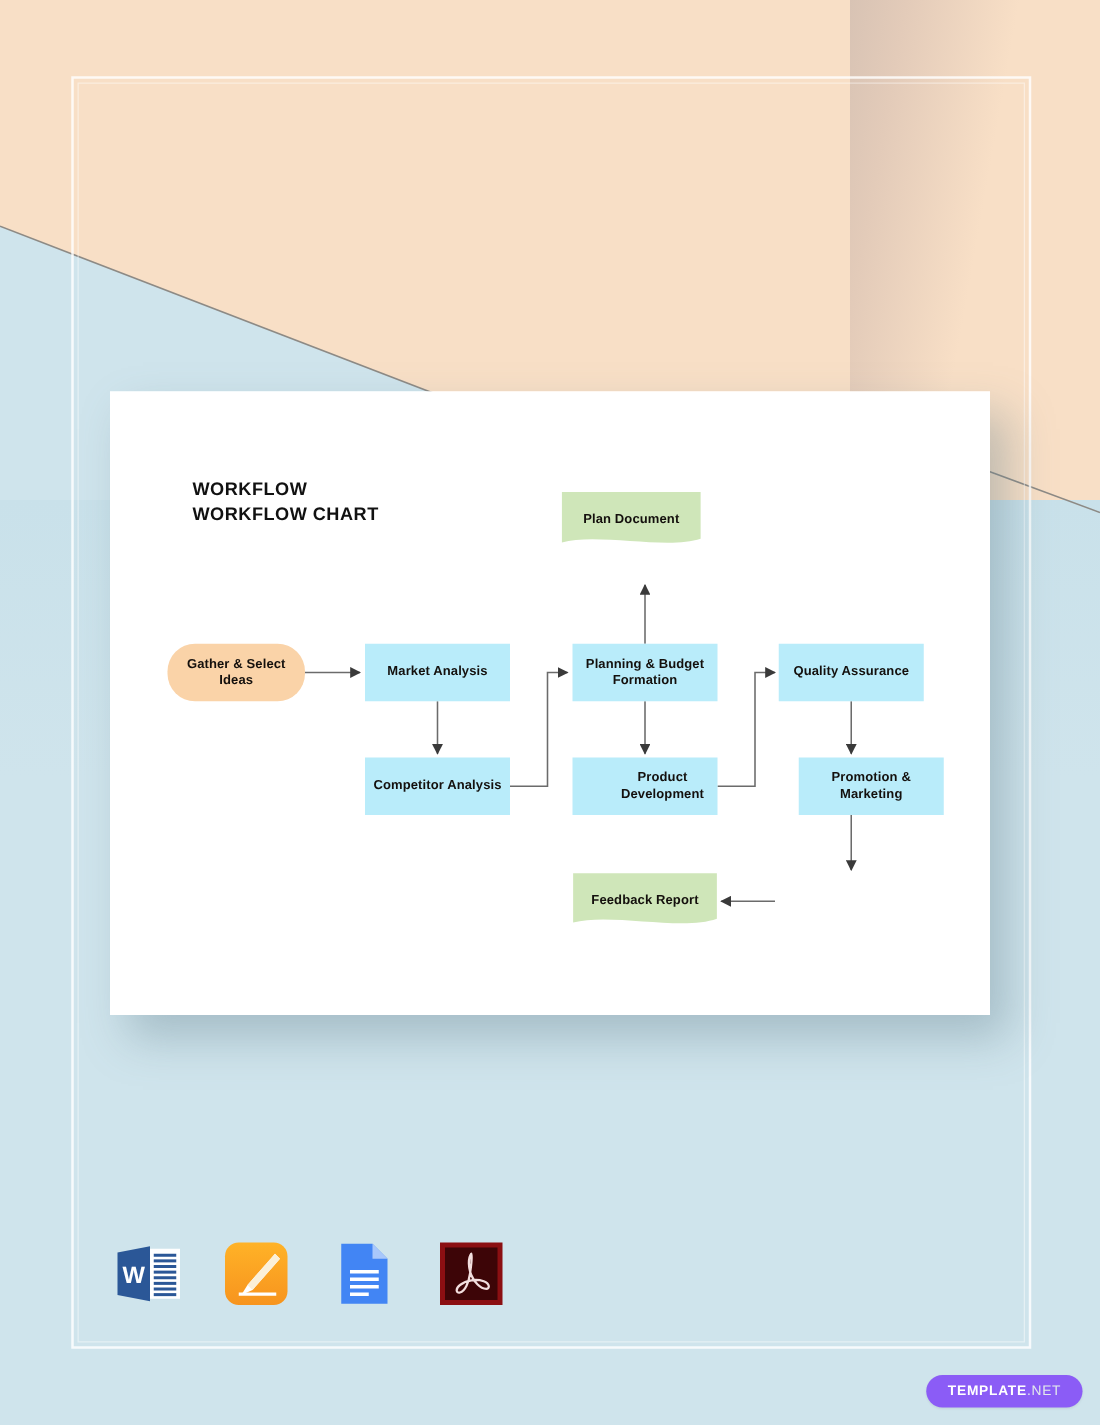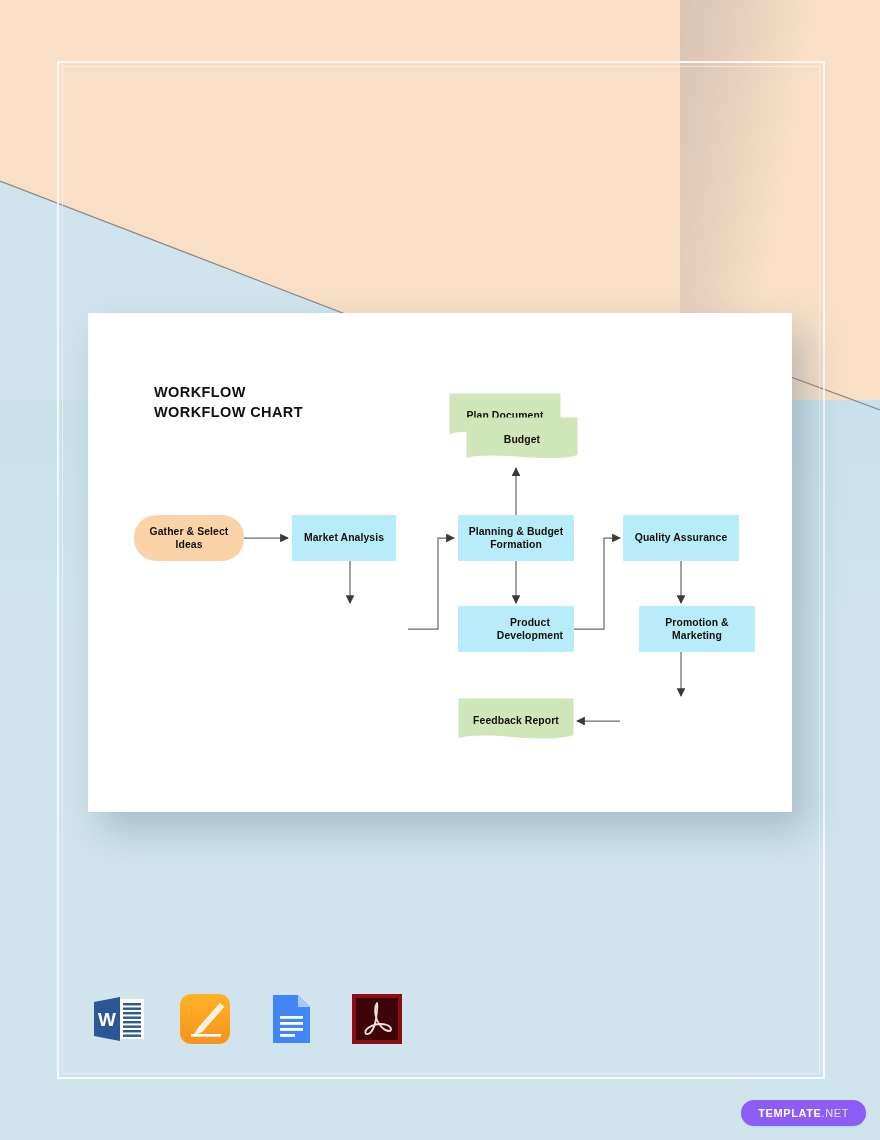--- a/index.html
+++ b/index.html
@@ -224,31 +224,26 @@
     </g>
   </svg>
 
   <div class="node node-doc" style="left:449px; top:393px; width:112px; height:46px;">
     <svg width="112" height="46" viewBox="0 0 112 46">
       <path d="M0.5,0.5 H111.5 V38 C85,47 28,33 0.5,41 Z" fill="#cfe6b9"></path>
     </svg>
     <span>Plan Document</span>
   </div>
 
-  <div class="node node-doc" style="left:466px; top:417px; width:112px; height:46px;">
-    <svg width="112" height="46" viewBox="0 0 112 46">
-      <path d="M0.5,0.5 H111.5 V38 C85,47 28,33 0.5,41 Z" fill="#cfe6b9"></path>
-    </svg>
-    <span>Budget</span>
-  </div>
 
   <div class="node node-pill" style="left:134px; top:515px; width:110px; height:46px;">Gather &amp; Select Ideas</div>
 
-  <div class="node node-rect" style="left:292px; top:515px; width:104px; height:46px;">Market Analysis</div>
-
+  <div class="node node-rect" style="left:292px; top:515px; width:116px; height:46px;">Market Analysis</div>
+
+  <div class="node node-rect" style="left:292px; top:606px; width:116px; height:46px;">Competitor Analysis</div>
 
   <div class="node node-rect" style="left:458px; top:515px; width:116px; height:46px;">Planning &amp; Budget Formation</div>
 
   <div class="node node-rect" style="left:458px; top:606px; width:116px; height:46px;padding-left:32px;">Product Development</div>
 
   <div class="node node-rect" style="left:623px; top:515px; width:116px; height:46px;">Quality Assurance</div>
 
   <div class="node node-rect" style="left:639px; top:606px; width:116px; height:46px;">Promotion &amp; Marketing</div>
 
 

